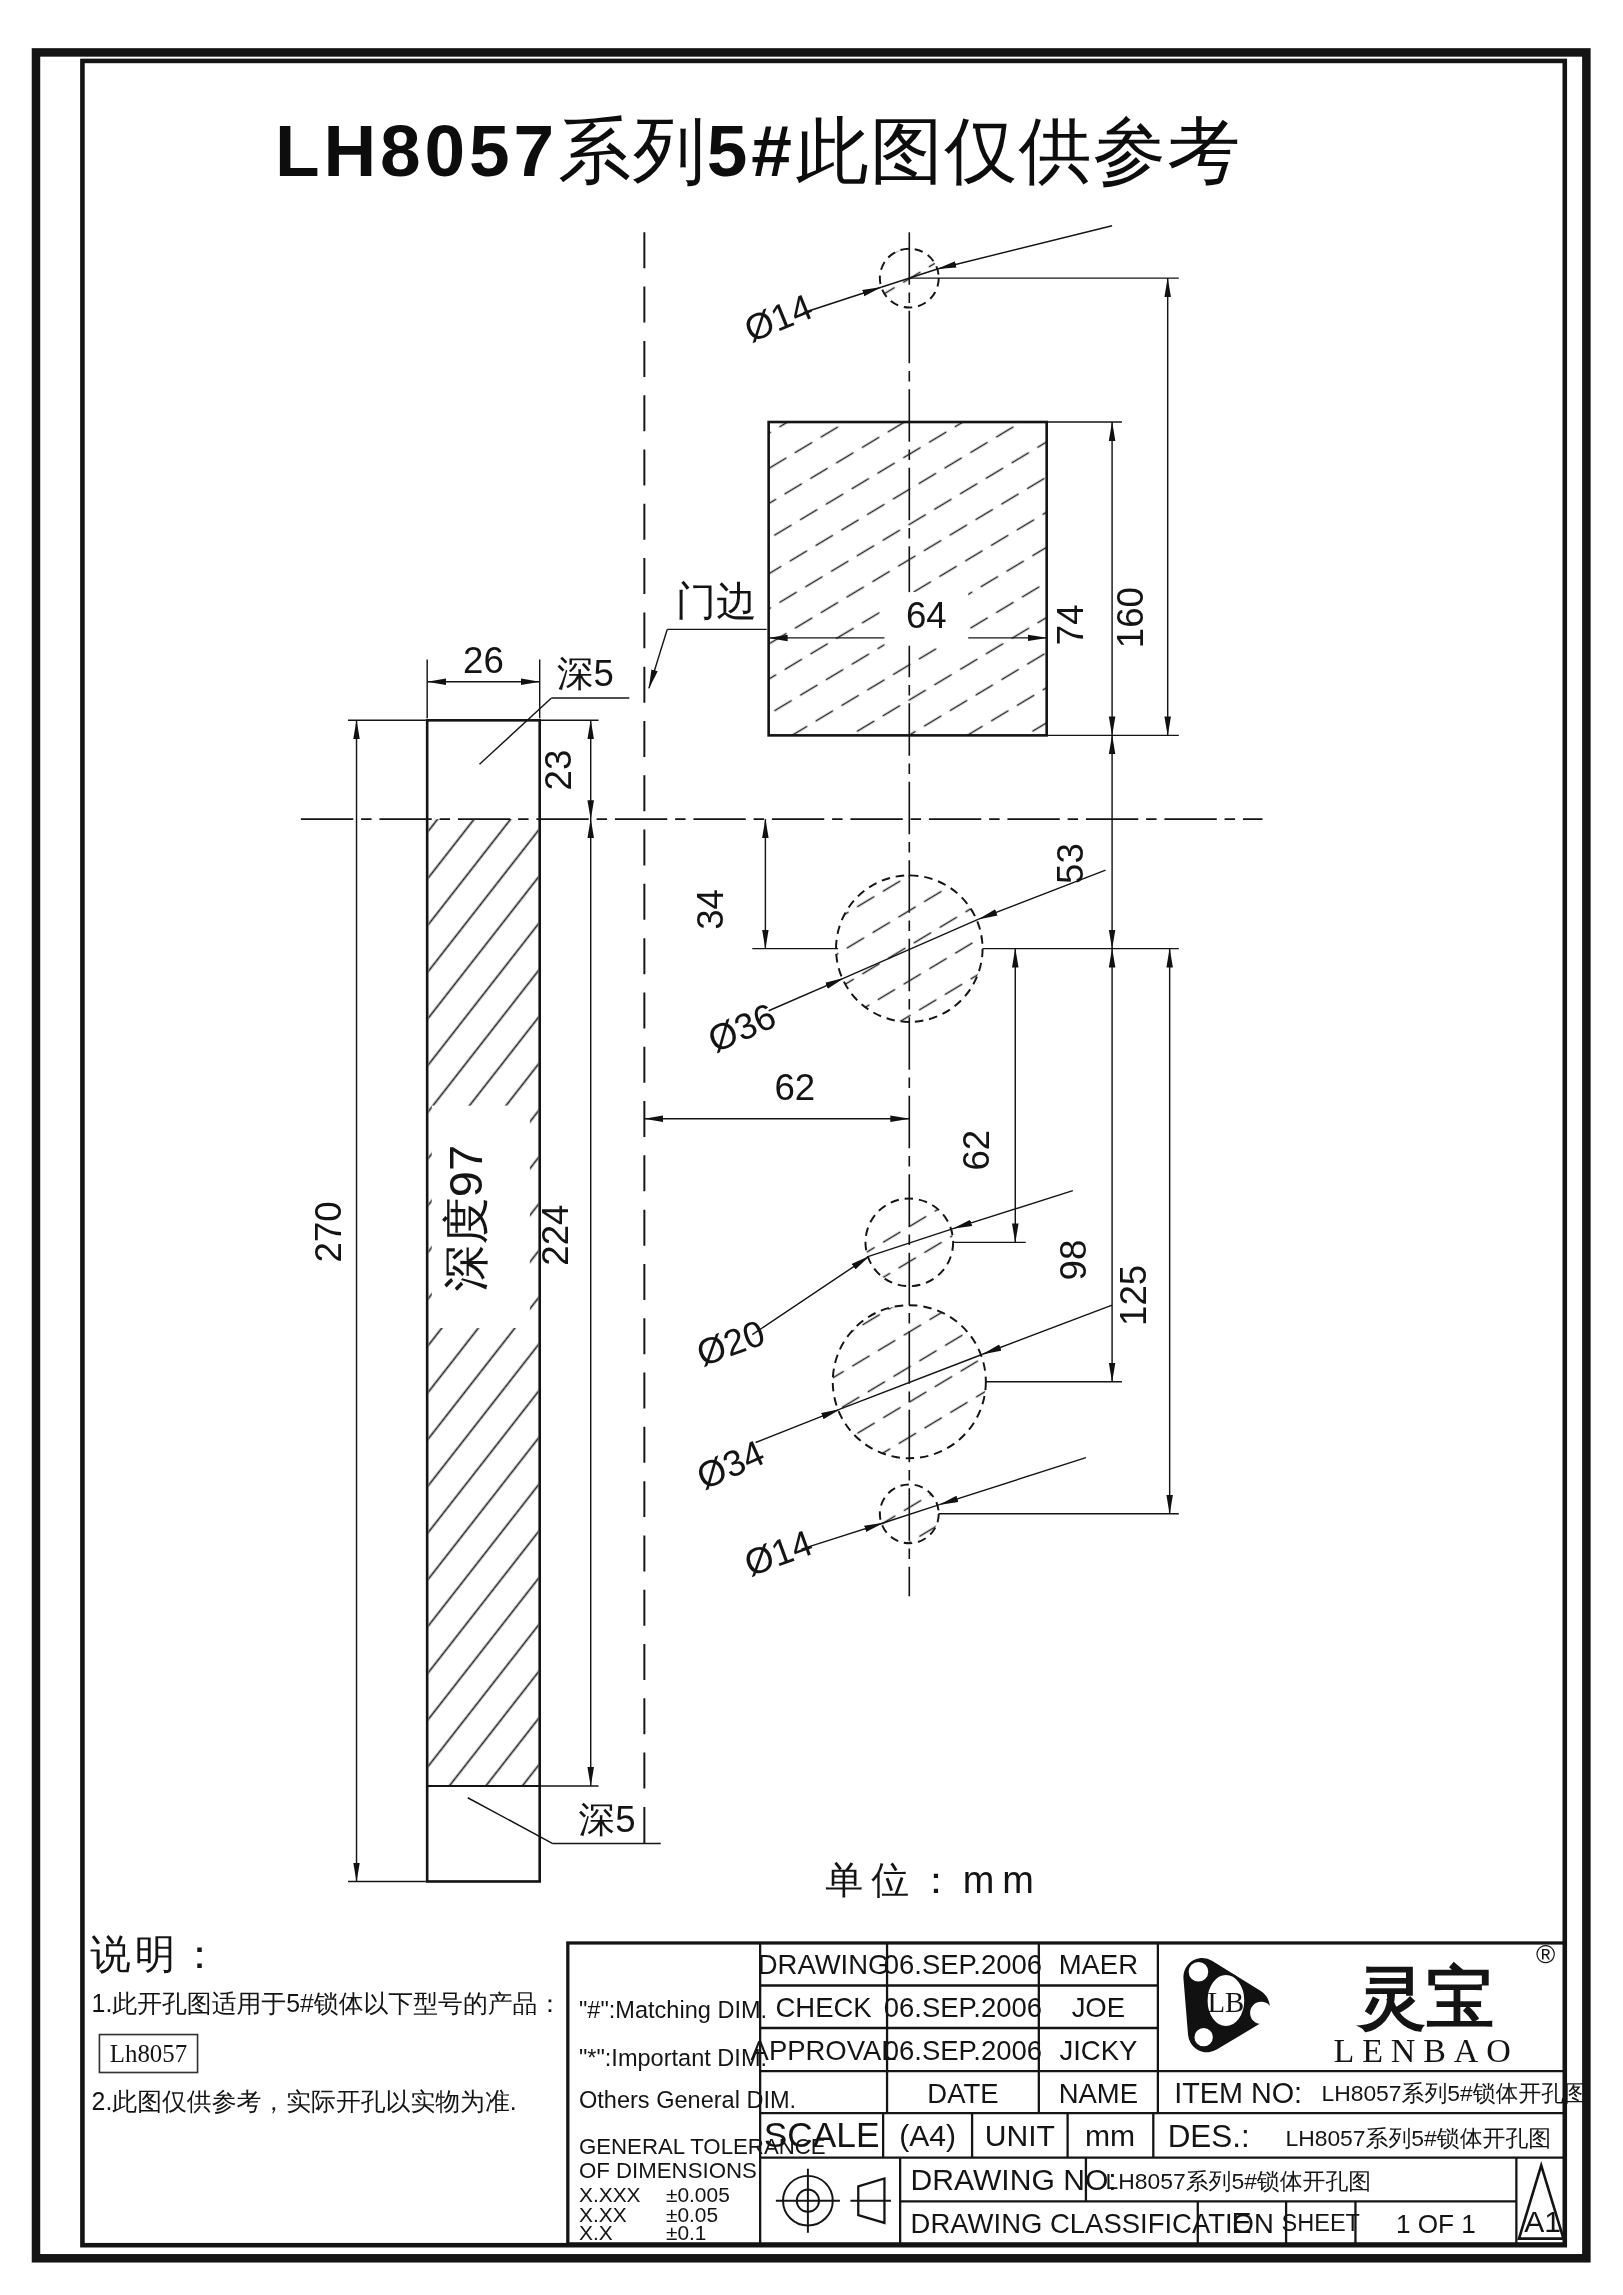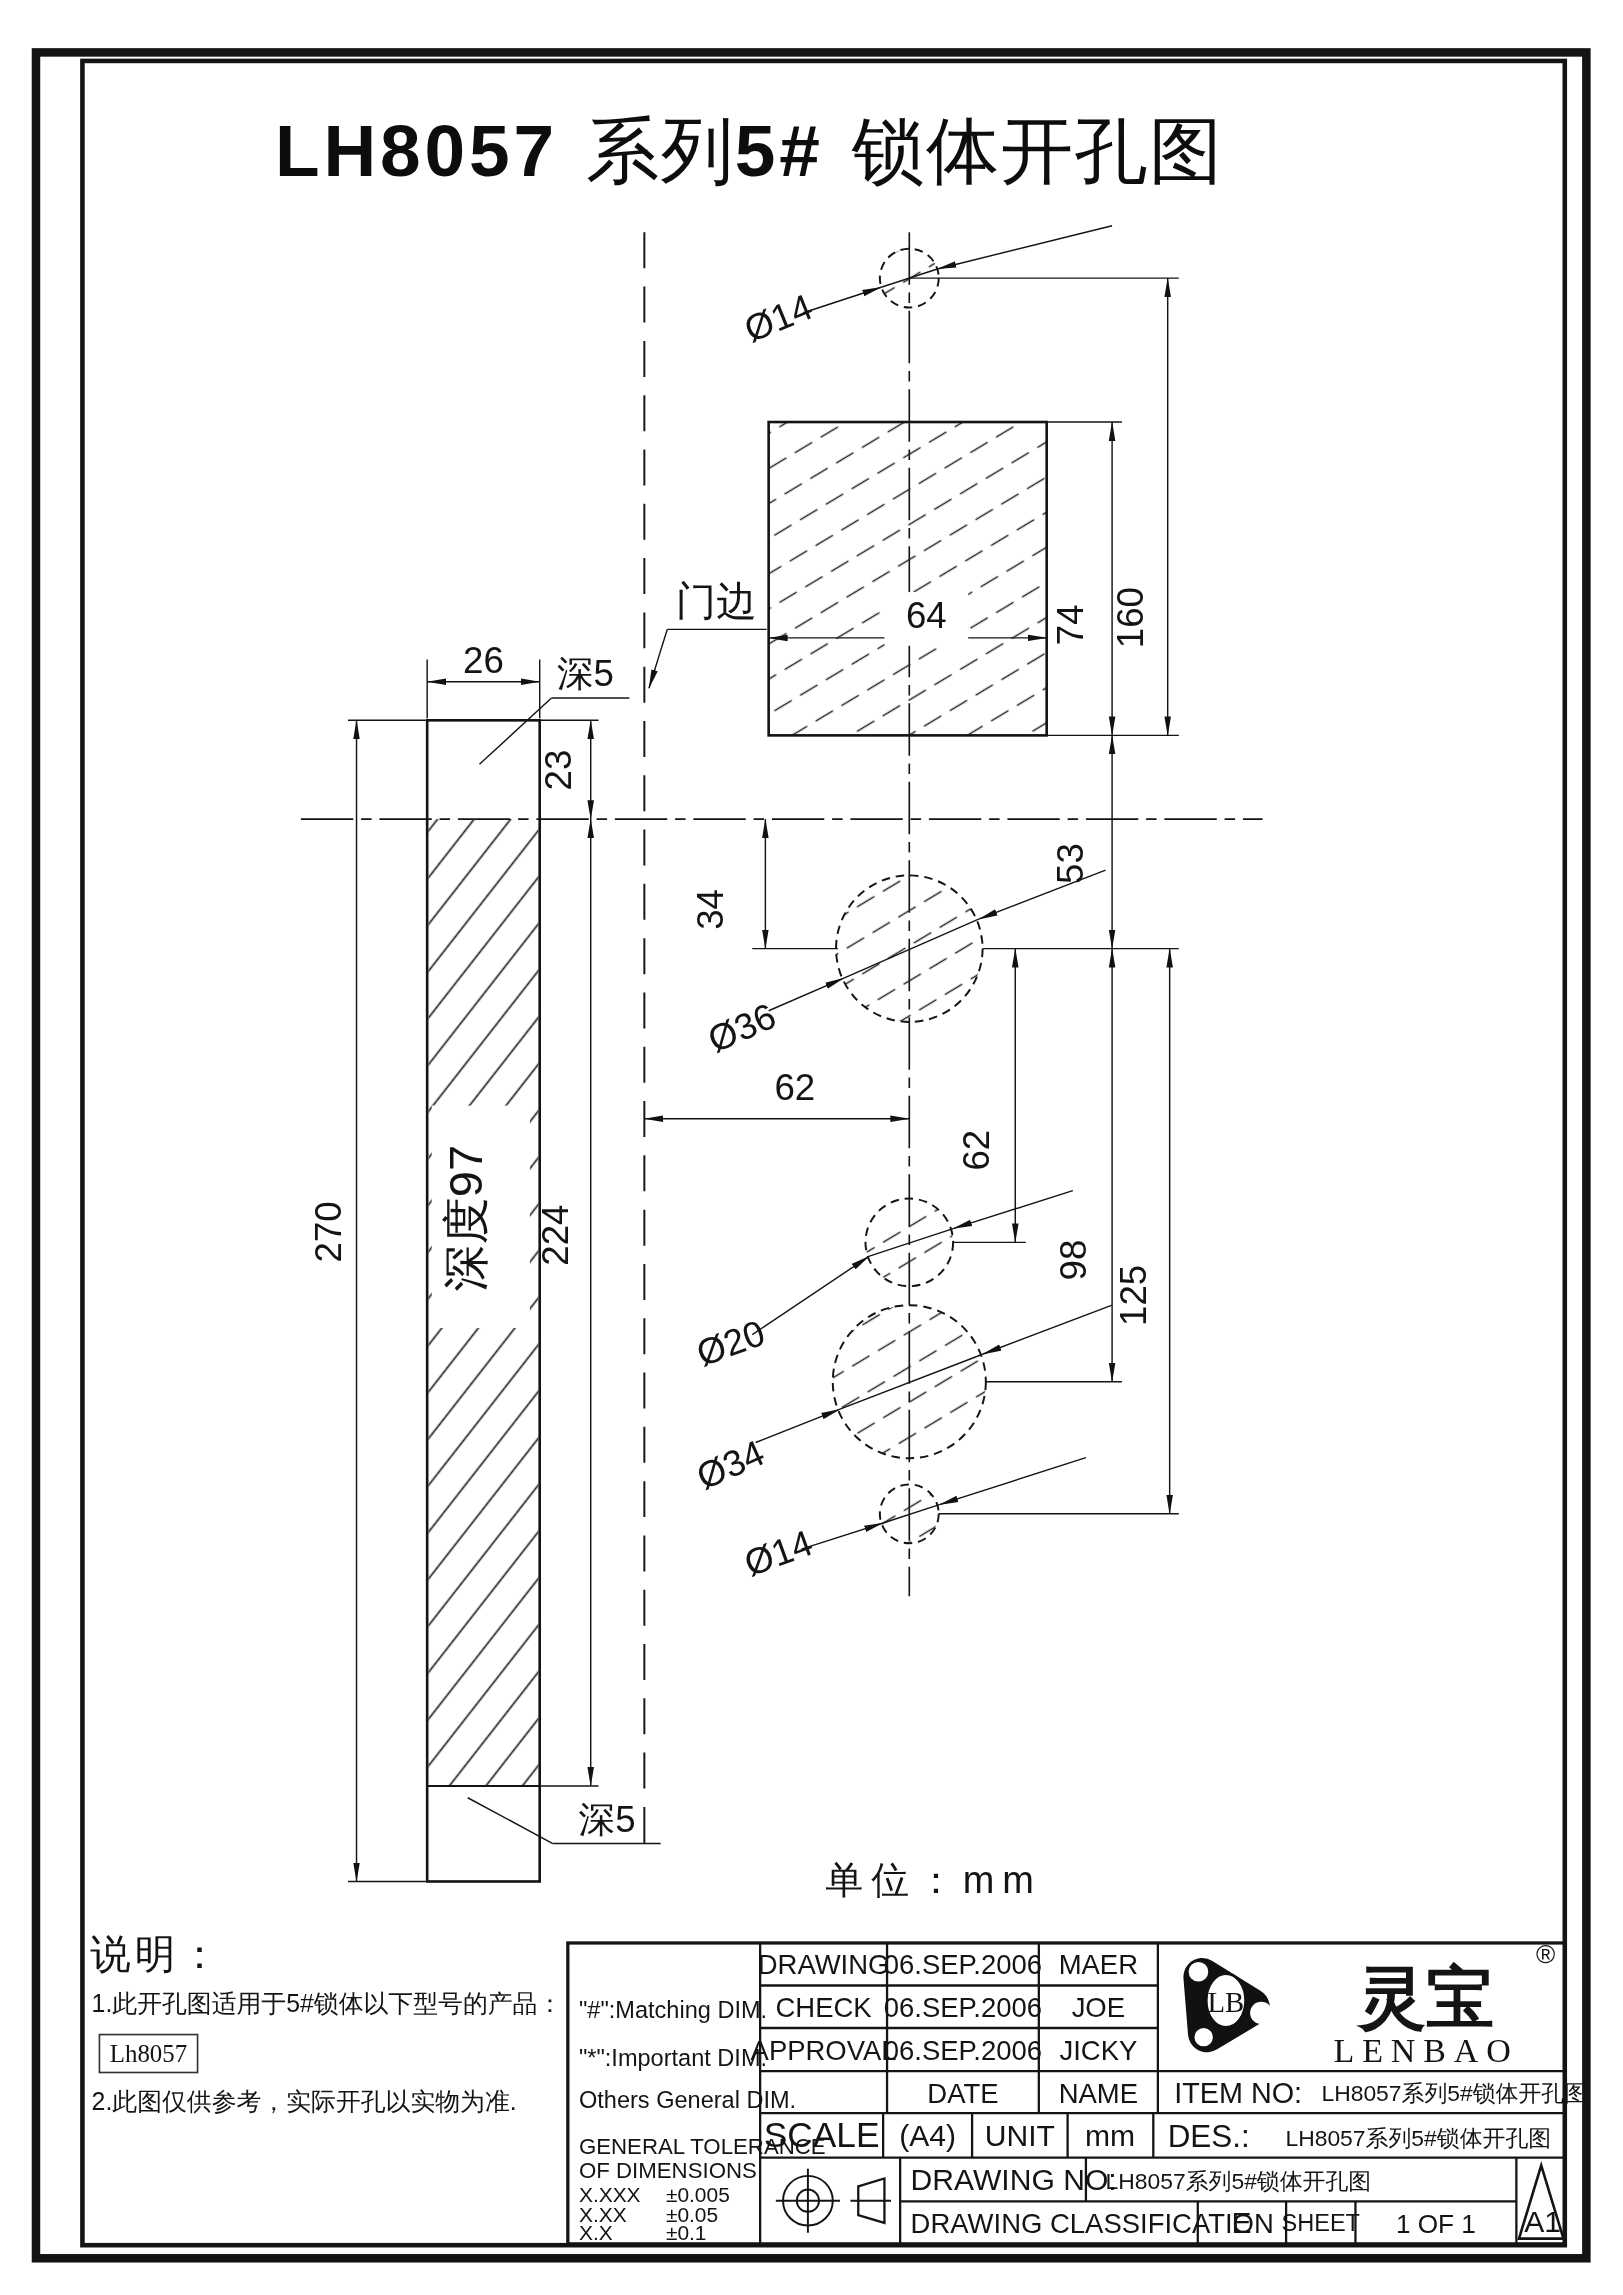--- a/index.html
+++ b/index.html
@@ -5,28 +5,28 @@
   html,body{margin:0;padding:0;background:#fff;}
   .page{position:relative;width:1623px;height:2295px;background:#fff;overflow:hidden;
         font-family:"Liberation Sans",sans-serif;color:#111;}
   svg{position:absolute;left:0;top:0;}
   svg text{fill:#141414;font-family:"Liberation Sans",sans-serif;}
   .dt{font-size:56px;}
   .tb{font-size:42px;}
   .title{position:absolute;left:275px;top:103px;width:982px;height:98px;
          font-size:73px;white-space:nowrap;color:#0d0d0d;}
   .t-latin{font-weight:800;letter-spacing:3.9px;}
-  .t-cjk{font-weight:500;letter-spacing:1.3px;margin-left:28px;}
+  .t-cjk{font-weight:500;letter-spacing:1.3px;}
 </style>
 </head>
 <body>
 
 <div class="page">
 
-  <div class="title"><span class="t-latin">LH8057</span><span class="t-cjk">系列</span><span class="t-latin">5#</span><span class="t-cjk">锁体开孔图</span></div>
+  <div class="title"><span class="t-latin">LH8057</span><span class="t-cjk">系列</span><span class="t-latin">5#</span><span class="t-cjk">此图仅供参考</span></div>
 
   <svg width="1623" height="2295" viewBox="0 0 2481 3508">
     <defs>
       <marker id="ar" viewBox="0 0 30 12" refX="29" refY="6" markerWidth="30" markerHeight="12" markerUnits="userSpaceOnUse" orient="auto-start-reverse">
         <path d="M30,6 L0,1 L0,11 Z" fill="#111"></path>
       </marker>
       <pattern id="hb" width="44" height="44" patternUnits="userSpaceOnUse" patternTransform="rotate(-52)">
         <path d="M0,22 H44" stroke="#222" stroke-width="2.6"></path>
       </pattern>
       <pattern id="hd" width="46" height="46" patternUnits="userSpaceOnUse" patternTransform="rotate(-31)">

